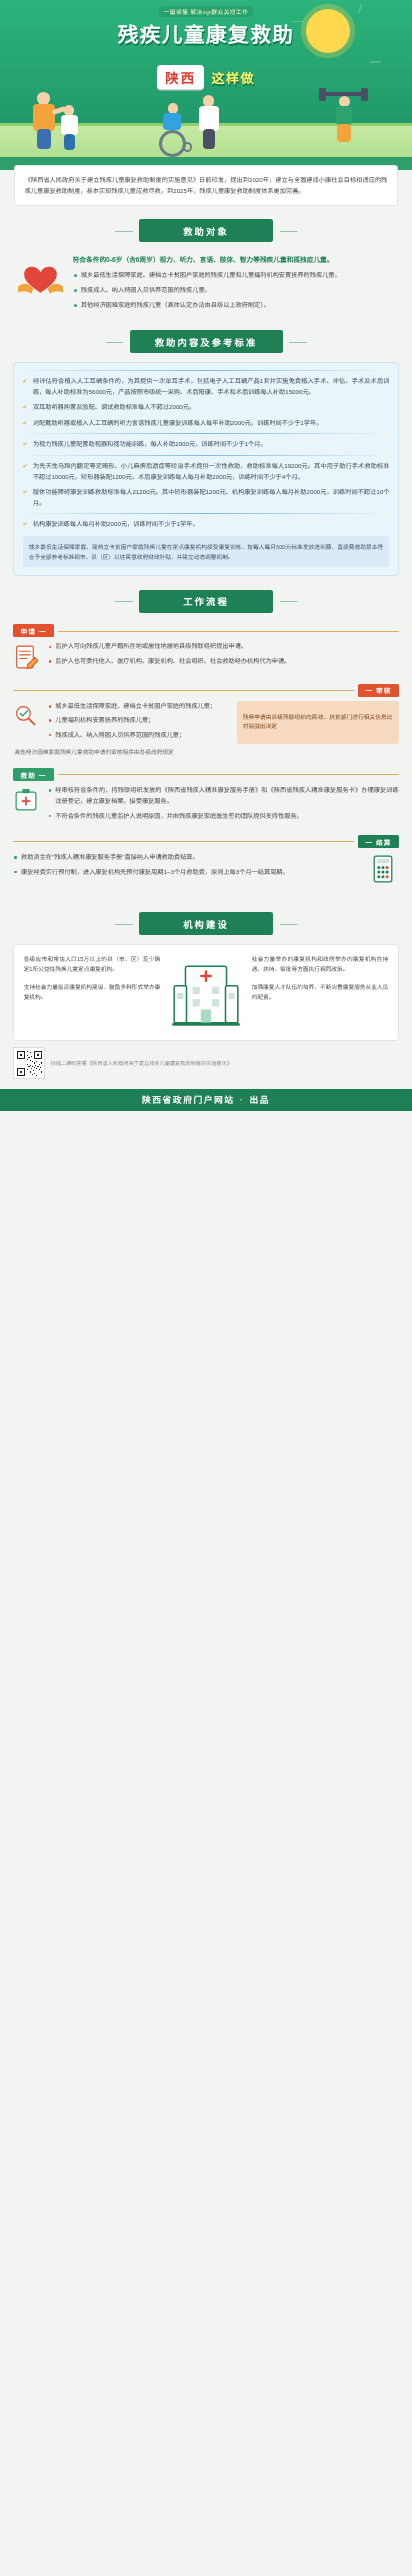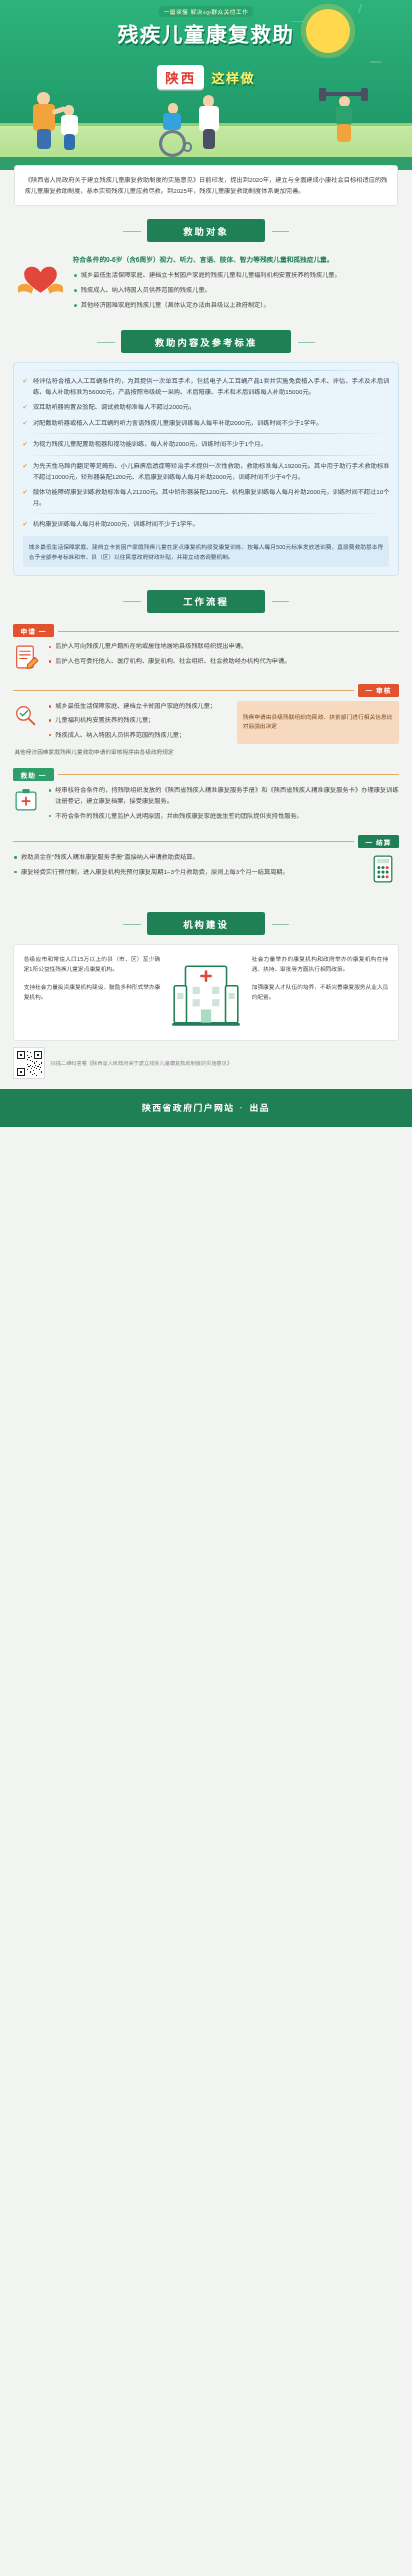--- a/index.html
+++ b/index.html
@@ -81,32 +81,32 @@
     line-height: 11.3px;
     color: #4a4a4a;
     text-align: justify;
     position: relative;
     z-index: 3;
   }
 
   
   .sec-head {
     margin: 13.4px auto 8.2px auto;
-    width: 118px;
+    width: 134px;
     background: #1f7f55;
     color: #fff;
     font-size: 9.3px;
     font-weight: bold;
     letter-spacing: 2.1px;
     text-align: center;
     padding: 4.6px 0;
     border-radius: 2.1px;
     position: relative;
   }
-  .sec-head.wide { width: 170px; }
+  .sec-head.wide { width: 153px; }
   .sec-head:before, .sec-head:after {
     content: ""; position: absolute; top: 50%; width: 17.5px; height: 1px;
     background: #8fc4ad;
   }
   .sec-head:before { left: -24px; }
   .sec-head:after { right: -24px; }
 
   
   .obj-wrap {
     margin: 0 14.4px; padding: 3.1px 2.1px 2.1px 2.1px;
@@ -222,21 +222,21 @@
   
   .qr-wrap {
     margin: 6.2px 13.4px 0 13.4px; display: flex; align-items: center; gap: 5.2px;
   }
   .qr-box { width: 32px; height: 32px; background: #fff; border: 0.5px solid #ddd; padding: 1.5px; }
   .qr-box .qr { width: 100%; height: 100%; }
   .qr-cap { font-size: 5.2px; line-height: 8.8px; color: #8a8a8a; }
 
   
   .footer {
-    margin-top: 9.3px; height: 38px; background: #1f7f55;
+    margin-top: 9.3px; height: 22px; background: #1f7f55;
     display: flex; align-items: center; justify-content: center;
     color: #fff; font-size: 8.8px; letter-spacing: 1.5px; font-weight: bold;
   }
   .footer .dot { margin: 0 5.2px; opacity: .7; }
 </style>
 </head>
 <body>
 
 <div class="page">
 

